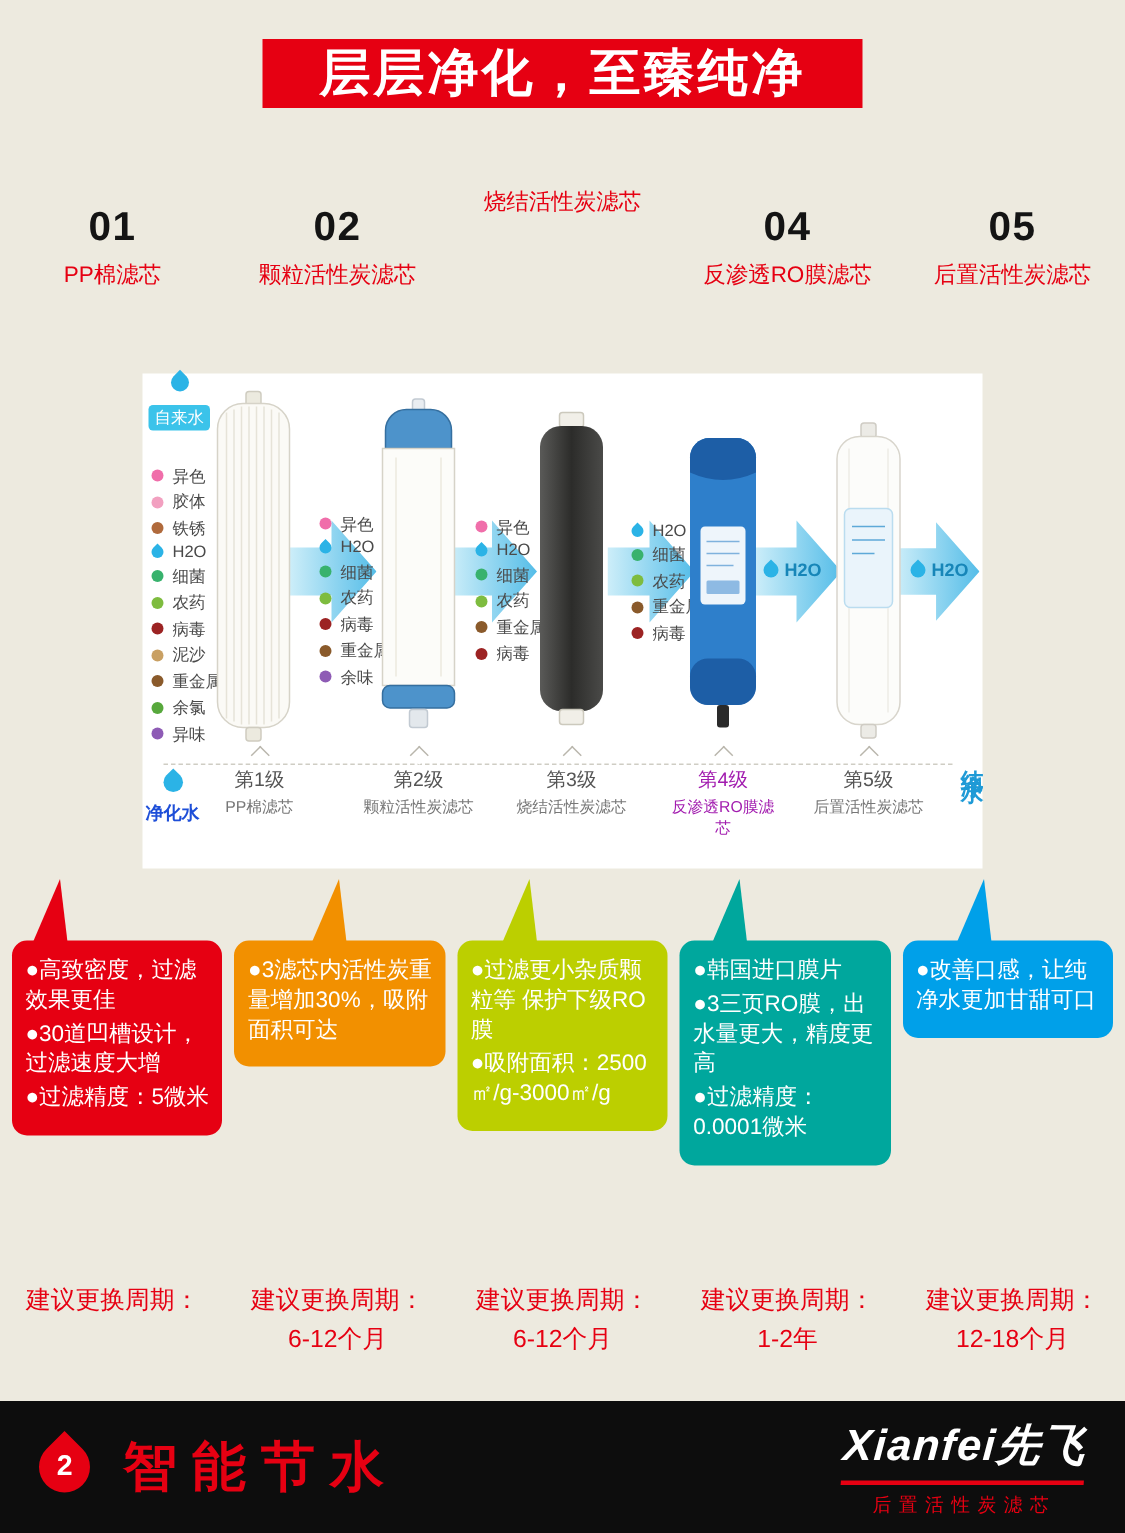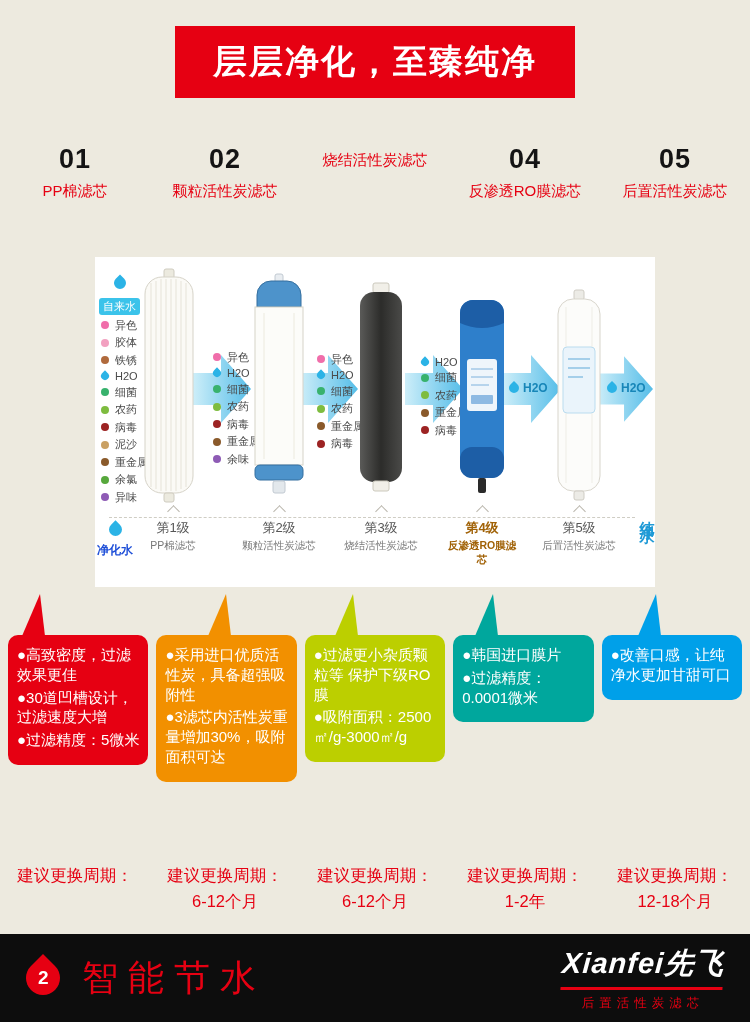--- a/index.html
+++ b/index.html
@@ -1,65 +1,65 @@
 <!DOCTYPE html>
 <html><head>
 <meta charset="utf-8">
 <style>
   html,body{margin:0;padding:0;}
   body{background:#d8d4c8;}
   .page{position:relative;width:750px;height:1022px;margin:0 auto;background:#edeadf;overflow:hidden;
         font-family:"Liberation Sans","DejaVu Sans",sans-serif;}
   
   .band{width:fit-content;margin:26px auto 0;background:#e60012;color:#fff;
-        font-size:34px;font-weight:bold;letter-spacing:2px;padding:13px 38px;}
+        font-size:34px;font-weight:bold;letter-spacing:2px;padding:0 38px;}
   
   .stages{display:flex;margin-top:46px;}
   .stage{flex:1;text-align:center;}
-  .stage .num{font-size:27px;font-weight:bold;color:#141414;letter-spacing:1px;}
+  .stage .num{font-size:27px;font-weight:bold;color:#141414;letter-spacing:1px;margin-top:18px;}
   .stage .lbl{margin-top:7px;font-size:15px;color:#e60012;}
   
   .diagram{position:relative;width:560px;height:330px;margin:56px auto 0;background:#fff;}
   .abs{position:absolute;}
   .removes{list-style:none;margin:0;padding:0;font-size:11px;color:#4a4a4a;}
   .removes li{display:flex;align-items:center;gap:6px;margin:2.5px 0;white-space:nowrap;text-align:right;}
   .ic{display:inline-block;width:8px;height:8px;border-radius:50%;background:var(--c,#999);flex:none;}
   .ic.drop{border-radius:0 50% 50% 50%;transform:rotate(45deg);}
   .inlet-badge{background:#3bc3ea;color:#fff;font-size:11px;padding:1px 4px;border-radius:3px;display:inline-block;}
   .inlet-wrap{text-align:center;}
   .purified{text-align:center;font-size:12px;font-weight:bold;color:#1d4ed8;}
   .purified .ic{width:13px;height:13px;margin-bottom:3px;}
   .outlet{writing-mode:vertical-rl;color:#1f9ad6;font-weight:bold;font-size:15px;letter-spacing:4px;}
   .dash{position:absolute;left:14px;top:260px;width:526px;border-top:1px dashed #cfcdc4;}
   .flabel{position:absolute;top:250px;width:76px;text-align:center;}
   .tick{display:block;margin:0 auto 3px;width:8px;height:8px;border-left:1px solid #b9b6ac;border-top:1px solid #b9b6ac;
         transform:rotate(45deg);background:#fff;}
   .flabel .lv1{font-size:13px;color:#555;}
   .flabel .lv2{font-size:10.5px;color:#777;margin-top:2px;}
-  .flabel.blue .lv1,.flabel.blue .lv2{color:#a16207;font-weight:bold;}
+  .flabel.blue .lv1,.flabel.blue .lv2{color:#a21caf;font-weight:normal;}
   .h2o{display:flex;align-items:center;gap:4px;font-size:12px;font-weight:bold;color:#1786b8;z-index:5;}
   .h2o .ic{width:10px;height:10px;}
   
   .bubbles{position:relative;display:flex;gap:8px;align-items:flex-start;margin:48px 8px 0;height:206px;}
   .bubble{position:relative;flex:1;background:var(--c,#999);border-radius:10px;color:#fff;
           padding:10px 9px 12px;font-size:15px;line-height:1.32;}
   .bubble .tail{position:absolute;top:-41px;width:0;height:0;
           border-left:18px solid transparent;border-right:5px solid transparent;
           border-bottom:42px solid var(--c,#999);}
   .bubble .bl{margin-bottom:3px;}
   
   .periods{display:flex;margin-top:22px;}
   .period{flex:1;text-align:center;color:#e60012;font-size:16.5px;line-height:1.55;}
   
   .footer{position:absolute;left:0;right:0;bottom:0;height:88px;background:#0d0d0d;
           display:flex;align-items:center;padding:0 26px;box-sizing:border-box;gap:22px;}
   .fdrop{width:34px;height:34px;background:#e60012;border-radius:0 50% 50% 50%;transform:rotate(45deg);
          display:flex;align-items:center;justify-content:center;flex:none;}
   .fdrop span{transform:rotate(-45deg);color:#fff;font-weight:bold;font-size:19px;}
-  .sec-title{color:#e60012;font-size:36px;font-weight:normal;letter-spacing:10px;}
+  .sec-title{color:#e60012;font-size:36px;font-weight:bold;letter-spacing:10px;}
   .logo{margin-left:auto;text-align:center;}
   .logo-main{display:inline-block;color:#fff;font-size:29px;font-weight:bold;font-style:italic;
              letter-spacing:1px;border-bottom:3px solid #e60012;padding-bottom:3px;transform:skewX(-4deg);}
   .logo-tag{color:#e60012;font-size:12.5px;letter-spacing:5px;margin-top:5px;}
 </style>
 </head>
 <body>
 
 <div class="page">
 
@@ -113,21 +113,21 @@
         <polygon points="0,22 28,22 28,4 58,38 28,72 28,54 0,54" fill="url(#agrad)"></polygon>
       </svg>
     <svg class="abs" style="left:408px;top:94px" width="58" height="76" viewBox="0 0 58 76">
         <polygon points="0,22 28,22 28,4 58,38 28,72 28,54 0,54" fill="url(#agrad)"></polygon>
       </svg>
     <svg class="abs" style="left:502px;top:94px" width="56" height="76" viewBox="0 0 58 76">
         <polygon points="0,22 28,22 28,4 58,38 28,72 28,54 0,54" fill="url(#agrad)"></polygon>
       </svg>
 
     
-    <div class="abs inlet-wrap" style="left:4px;top:20px">
+    <div class="abs inlet-wrap" style="left:4px;top:0">
       <i class="ic drop" style="--c:#2bb3e6;width:12px;height:12px;display:inline-block;margin-bottom:3px"></i><br>
       <span class="inlet-badge">自来水</span>
     </div>
 
     
     <ul class="removes abs" style="left:6px;top:58px">
       <li>
           <i class="ic" style="--c:#f06eaa"></i>
           <span>异色</span>
         </li>
@@ -363,31 +363,31 @@
 
   <div class="bubbles">
     <div class="bubble" style="--c: #e60012;">
       <i class="tail" style="left:14px"></i>
       <div class="bl">●高致密度，过滤效果更佳</div>
       <div class="bl">●30道凹槽设计，过滤速度大增</div>
       <div class="bl">●过滤精度：5微米</div>
     </div>
     <div class="bubble" style="--c: #f29000;">
       <i class="tail" style="left:52px"></i>
-      <div class="bl">●采用进口优质活性炭，具备超强吸附性</div>
       <div class="bl">●3滤芯内活性炭重量增加30%，吸附面积可达</div>
     </div>
     <div class="bubble" style="--c: #bccf00;">
       <i class="tail" style="left:30px"></i>
       <div class="bl">●过滤更小杂质颗粒等 保护下级RO膜</div>
       <div class="bl">●吸附面积：2500㎡/g-3000㎡/g</div>
     </div>
     <div class="bubble" style="--c: #00a79d;">
       <i class="tail" style="left:22px"></i>
       <div class="bl">●韩国进口膜片</div>
+      <div class="bl">●3三页RO膜，出水量更大，精度更高</div>
       <div class="bl">●过滤精度：0.0001微米</div>
     </div>
     <div class="bubble" style="--c: #00a0e9;">
       <i class="tail" style="left:36px"></i>
       <div class="bl">●改善口感，让纯净水更加甘甜可口</div>
     </div>
   </div>
 
   <div class="periods">
     <div class="period">

